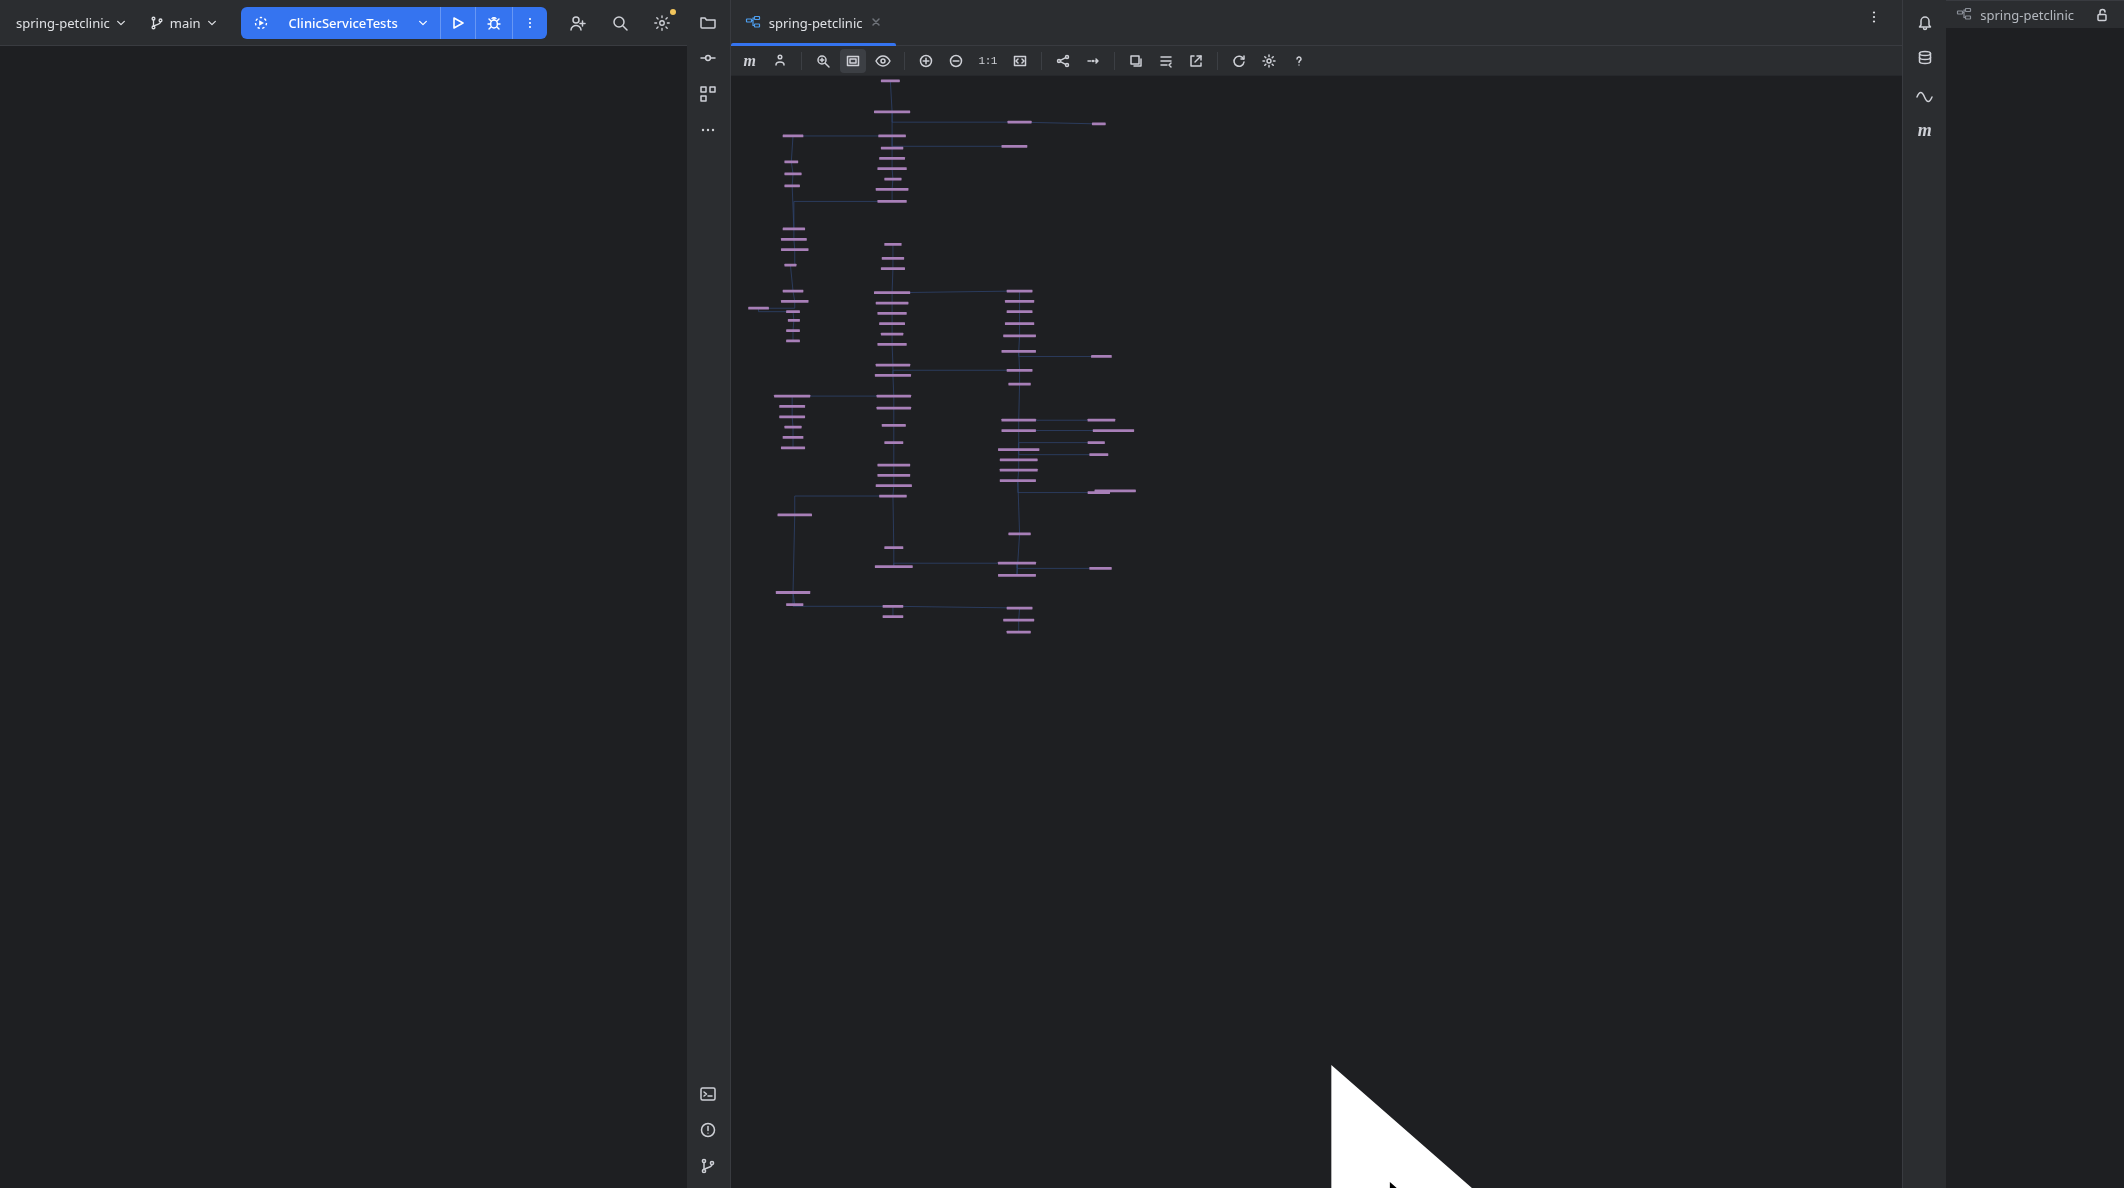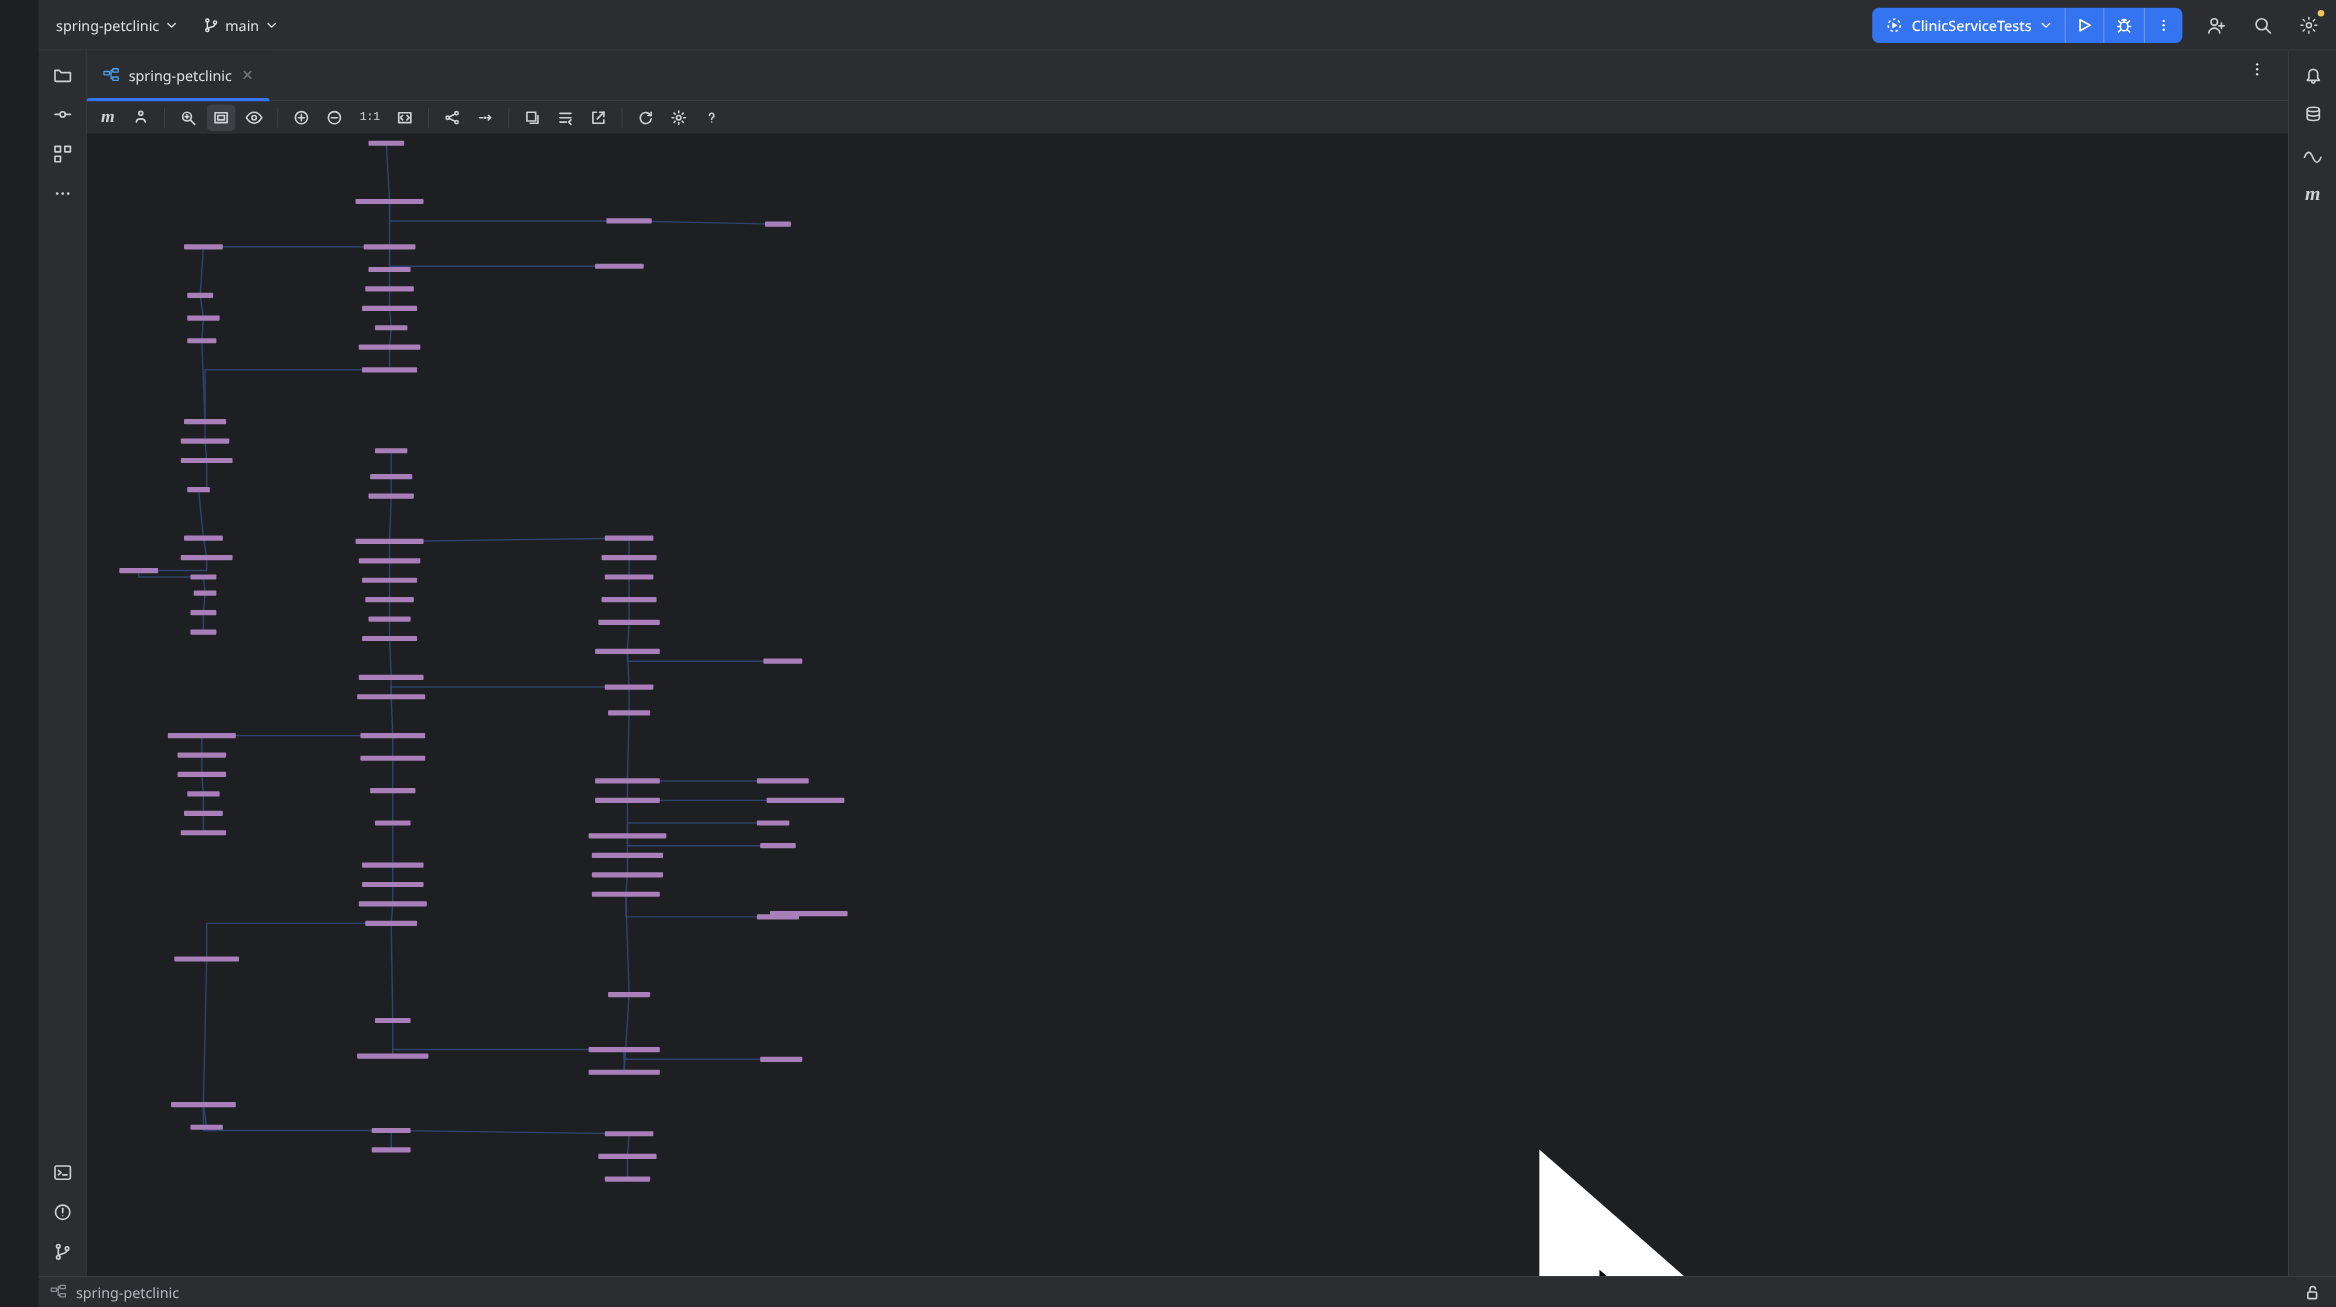--- a/index.html
+++ b/index.html
@@ -29,22 +29,21 @@
     font-family: -apple-system, "Segoe UI", "Noto Sans", Arial, sans-serif;
     font-size: 13px;
     height: 100%;
     width: 100%;
     overflow: hidden;
     user-select: none;
   }
   .root {
     position: absolute; inset: 0;
     display: flex;
-    flex-direction: column;
-    padding-left: 35px;
+    flex-direction: row;
   }
   
   .topbar {
     height: 46px;
     display: flex;
     align-items: center;
     padding: 0 8px 0 8px;
     gap: 8px;
     border-bottom: 1px solid var(--border-0);
     background: var(--bg-1);
@@ -65,21 +64,21 @@
     overflow: hidden;
     height: 32px;
     margin-right: 6px;
   }
   .run-group > div {
     display: flex; align-items: center; justify-content: center;
     padding: 0 10px;
     color: #fff;
     border-left: 1px solid rgba(255,255,255,0.25);
   }
-  .run-group > div:first-child { border-left: none; padding: 0 12px 0 12px; gap: 8px; }
+  .run-group > div:first-child { border-left: none; padding: 0 12px 0 12px; gap: 20px; }
   .run-group .run-config { gap: 6px; }
   .topbar .iconbtn {
     width: 34px; height: 34px; border-radius: 6px;
     display: flex; align-items: center; justify-content: center;
     color: var(--icon);
   }
   .gear-wrap { position: relative; }
   .notif-dot {
     position: absolute; top: 3px; right: 3px;
     width: 6px; height: 6px; border-radius: 50%;

